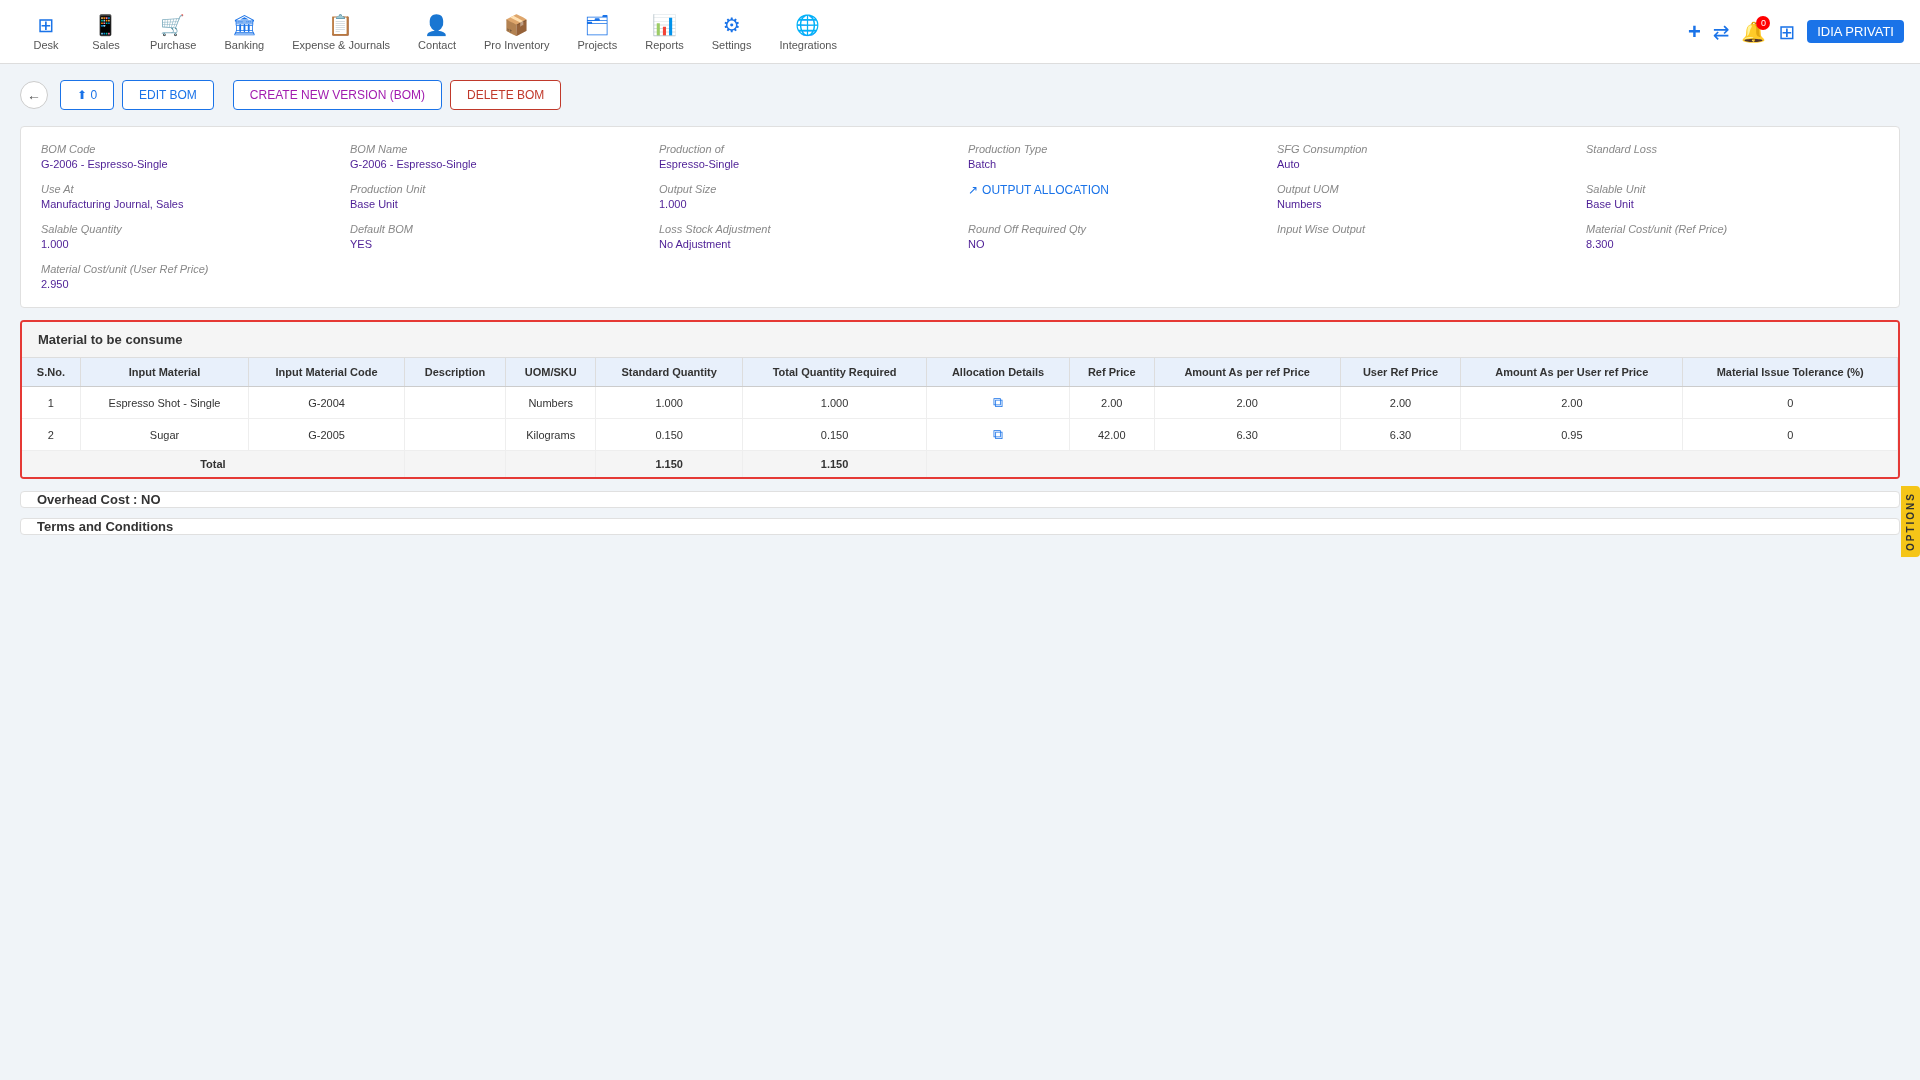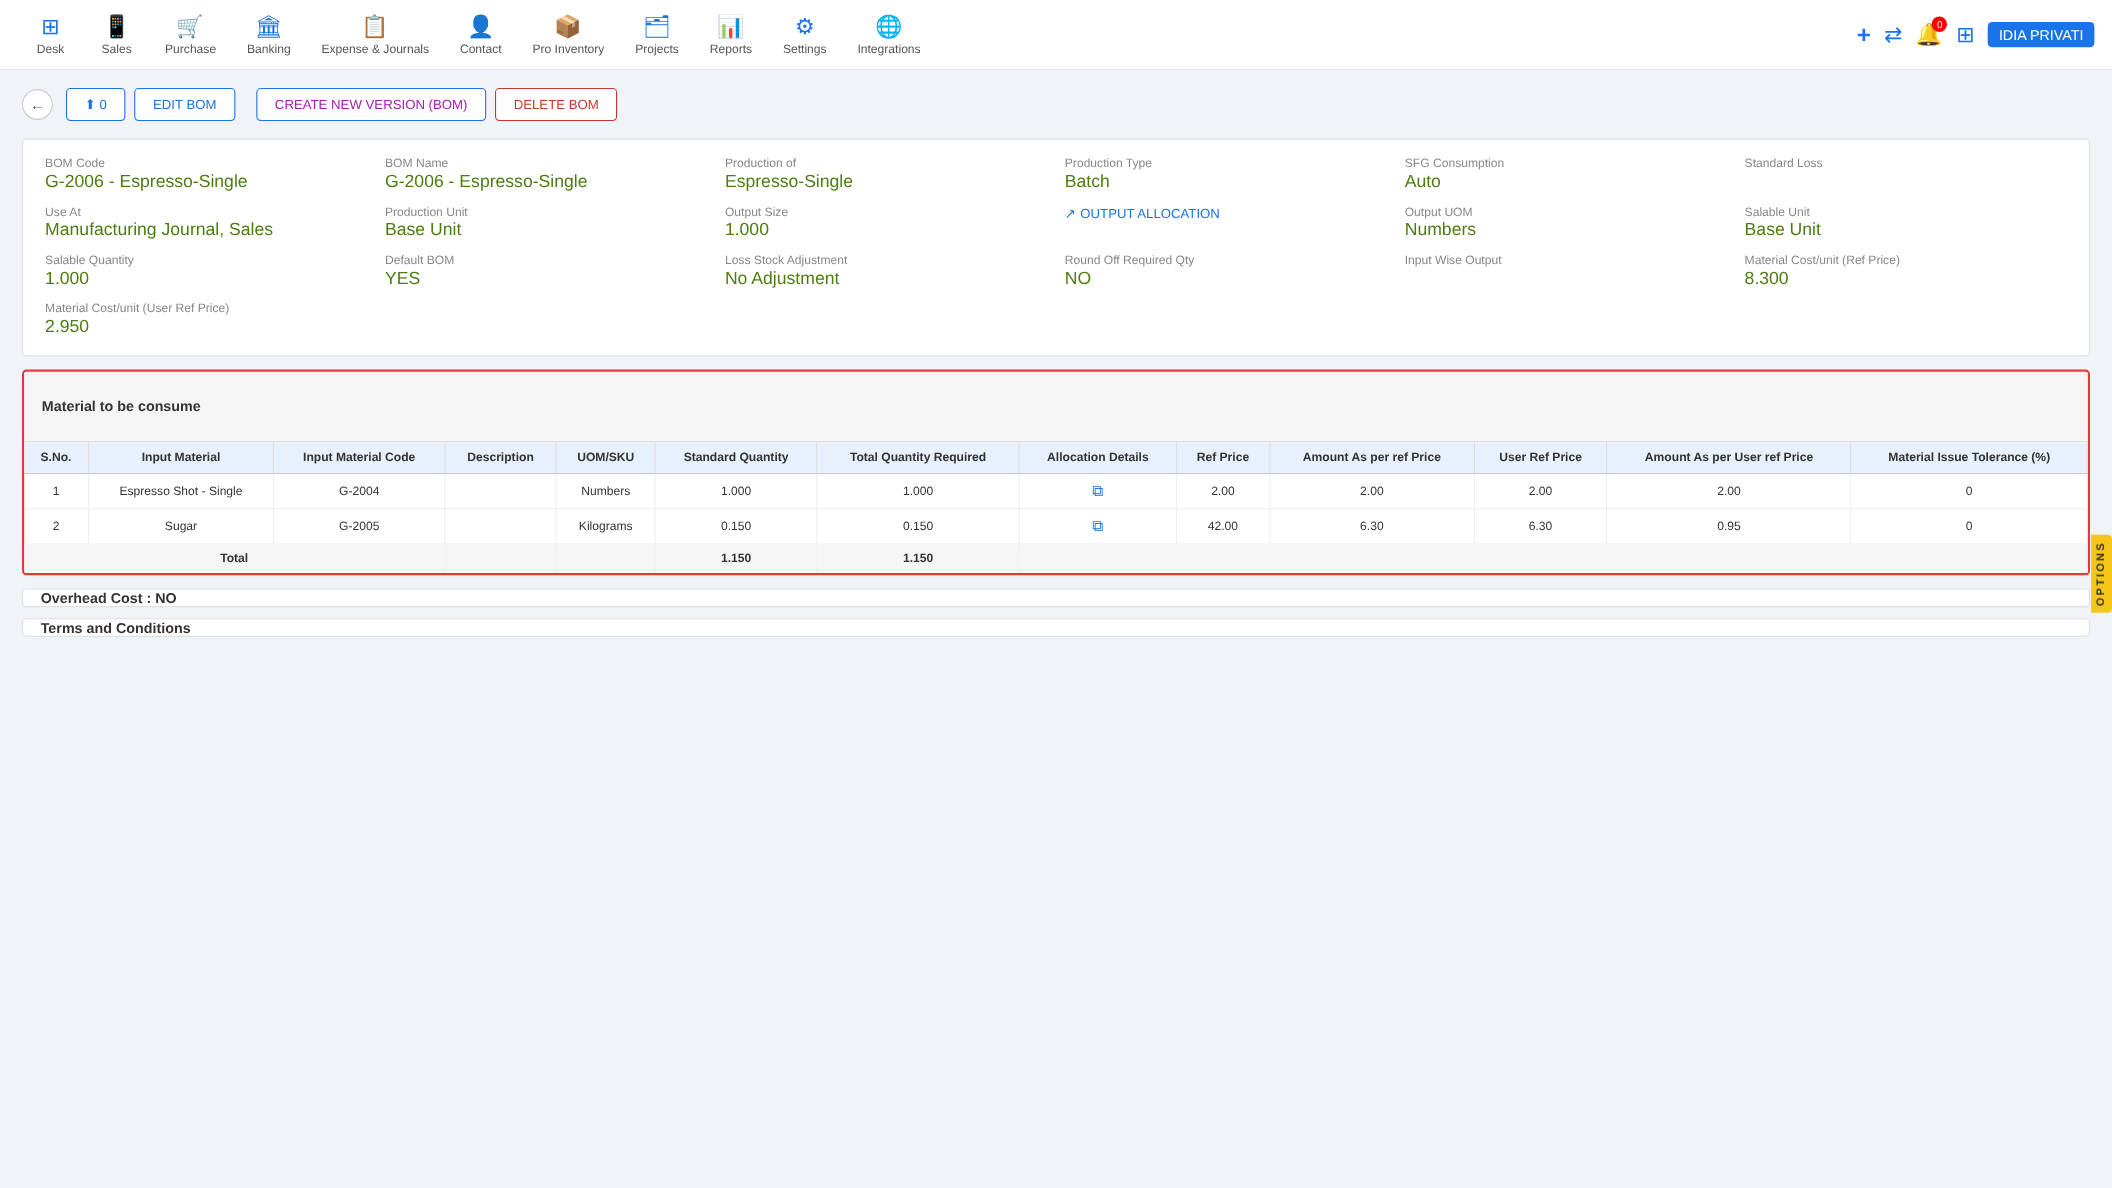--- a/index.html
+++ b/index.html
@@ -57,35 +57,35 @@
 
     
     .info-card {
       background: #fff; border: 1px solid #e0e0e0; border-radius: 4px;
       padding: 16px 20px; margin-bottom: 12px;
     }
     .info-grid {
       display: grid; grid-template-columns: repeat(6, 1fr); gap: 12px 16px;
     }
     .info-field label {
-      font-size: 11px; color: #888; display: block; margin-bottom: 2px;
-    }
-    .info-field .value { font-size: 16px; color: #4d7c0f; }
+      font-size: 11px; color: #888; display: block; margin-bottom: 2px; font-style: italic;
+    }
+    .info-field .value { font-size: 11px; color: #4c1d95; }
     .output-allocation {
       color: #1a73e8; font-size: 12px; cursor: pointer;
       display: flex; align-items: center; gap: 4px;
     }
 
     
     .material-section {
       border: 2px solid #e53935; border-radius: 4px;
       background: #fff; margin-bottom: 12px; overflow: hidden;
     }
     .material-header {
-      background: #f5f5f5; padding: 24px 16px;
+      background: #f5f5f5; padding: 10px 16px;
       font-size: 13px; font-weight: bold; color: #333;
       border-bottom: 1px solid #ddd;
     }
     .mat-table { width: 100%; border-collapse: collapse; }
     .mat-table th {
       background: #e8f0fb; font-size: 11px; font-weight: 600;
       color: #333; padding: 8px 8px; text-align: center;
       border-bottom: 1px solid #ccc; border-right: 1px solid #ddd;
     }
     .mat-table td {

